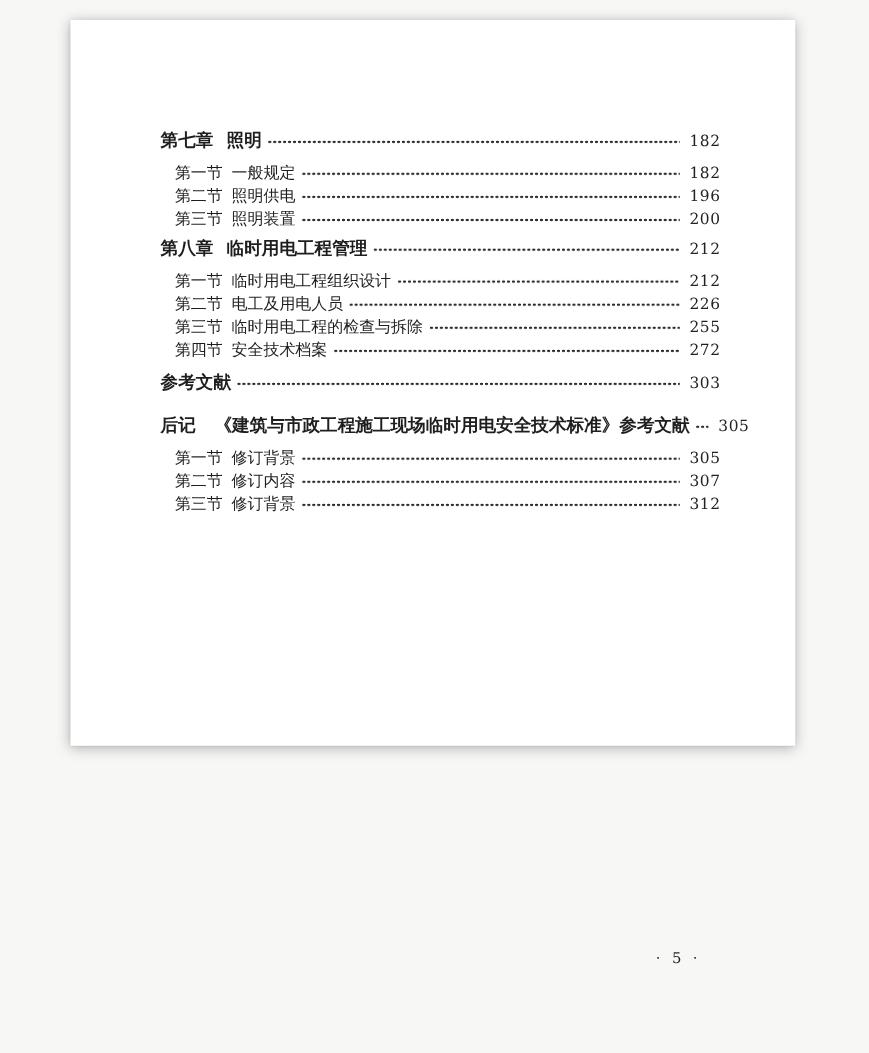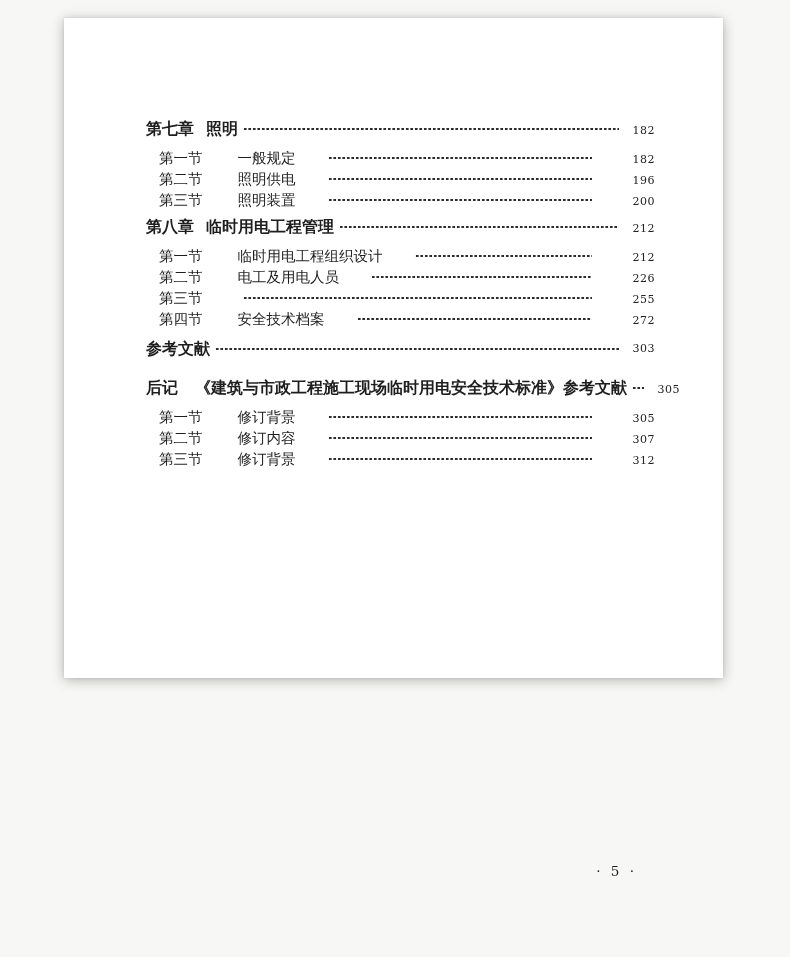--- a/index.html
+++ b/index.html
@@ -39,41 +39,40 @@
   }
   .row.chapter {
     height: 22px;
     line-height: 22px;
     font-size: 16px;
     font-weight: bold;
     font-family: "Liberation Sans", sans-serif;
   }
   .row.section {
     padding-left: 13px;
-    gap: 27px;
   }
   .label { margin-right: 12px; }
   .section .label { margin-right: 8px; }
   .row-houji .label { margin-right: 17px; }
   .title { flex-shrink: 0; }
   .leader {
     flex: 1 1 auto;
     align-self: center;
     height: 12px;
     margin: 0 9px 0 5px;
     background-image: radial-gradient(circle, #2b2b2b 1.05px, rgba(0,0,0,0) 1.35px);
     background-size: 4.5px 12px;
     background-repeat: repeat-x;
     background-position: left center;
     min-width: 12px;
   }
   .pagenum {
     font-family: "DejaVu Serif", serif;
     font-weight: normal;
-    font-size: 11px;
+    font-size: 14px;
     min-width: 27px;
     text-align: right;
     letter-spacing: 0.5px;
     color: #222222;
   }
   
   .m-after-chapter   { margin-top: 8px; }
   .m-section         { margin-top: 1px; }
   .m-before-chapter  { margin-top: 6px; }
   .m-refs            { margin-top: 9px; align-items: flex-end; }
@@ -140,20 +139,21 @@
 
       <div class="row section m-section">
         <span class="label">第二节</span>
         <span class="title">电工及用电人员</span>
         <span class="leader"></span>
         <span class="pagenum">226</span>
       </div>
 
       <div class="row section m-section">
         <span class="label">第三节</span>
+        <span class="title">临时用电工程的检查与拆除</span>
         <span class="leader"></span>
         <span class="pagenum">255</span>
       </div>
 
       <div class="row section m-section">
         <span class="label">第四节</span>
         <span class="title">安全技术档案</span>
         <span class="leader"></span>
         <span class="pagenum">272</span>
       </div>

